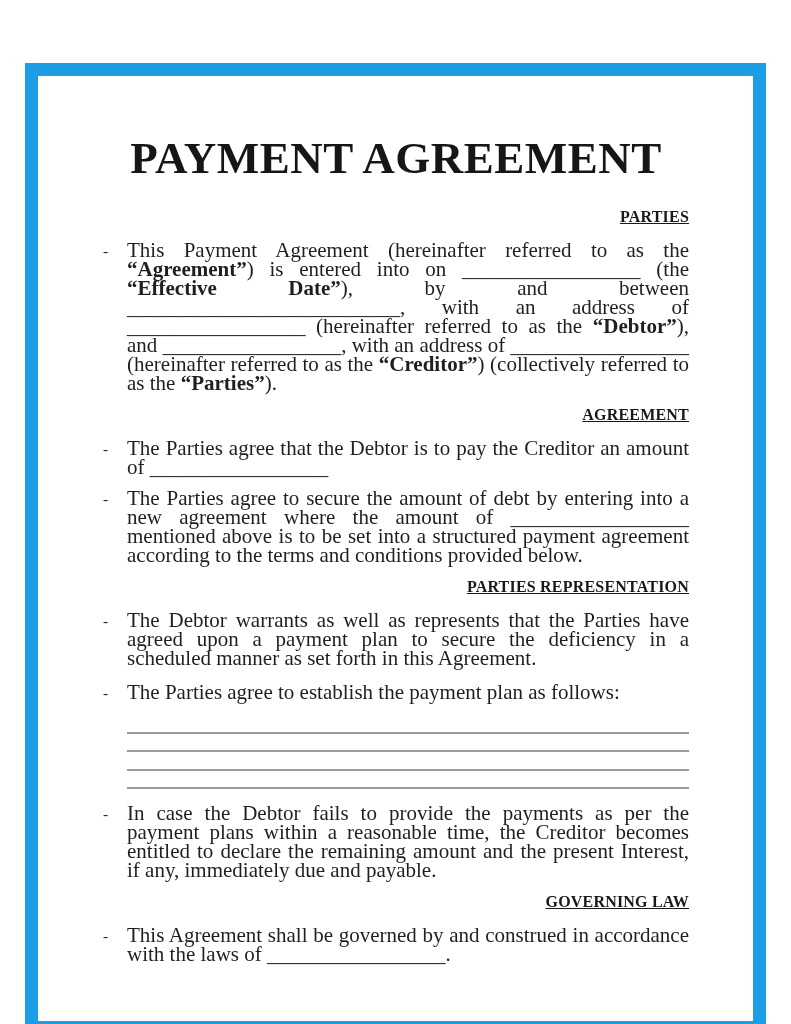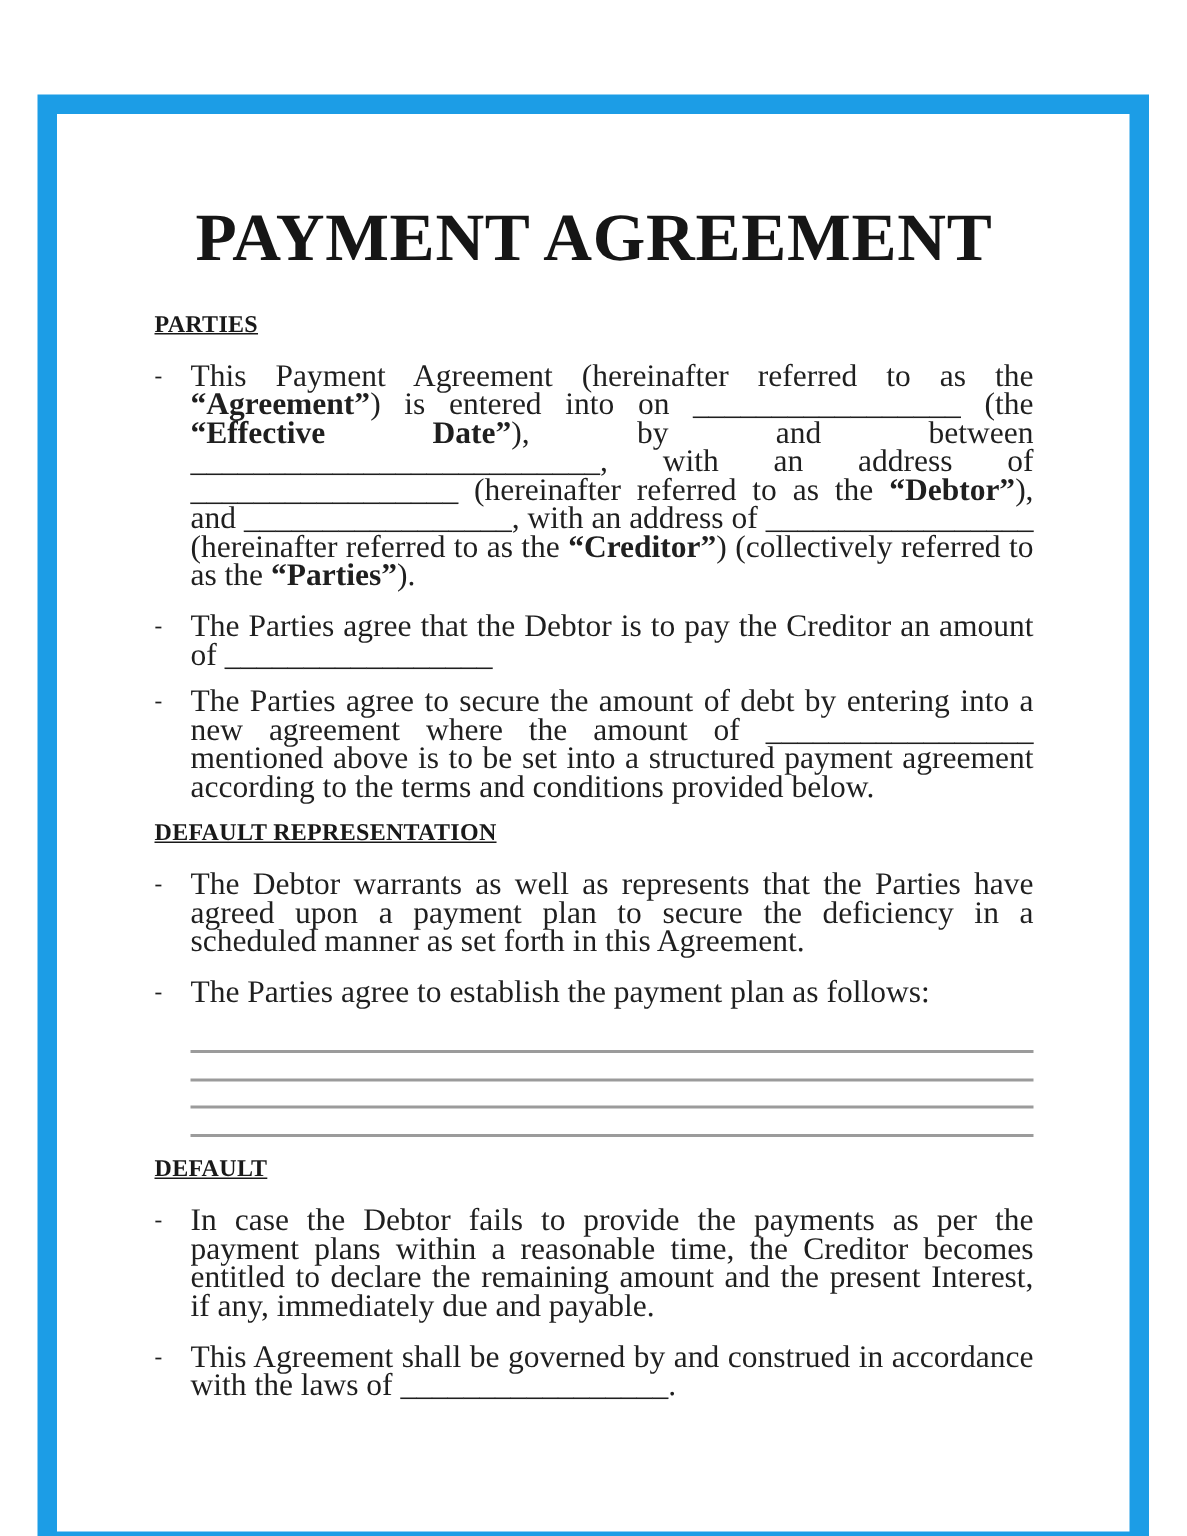--- a/index.html
+++ b/index.html
@@ -45,20 +45,21 @@
   }
   .section { margin: 0; }
   .sec-h {
     margin: 12px 0 0 0;
     font-size: 16px;
     line-height: 1.2;
     font-weight: bold;
     text-decoration: underline;
     letter-spacing: 0.2px;
     color: #191919;
+    text-align: right;
   }
   .section:first-child .sec-h { margin-top: 24px; }
   .item {
     display: flex;
     align-items: flex-start;
     margin-top: 15px;
   }
   .item + .item { margin-top: 12px; }
   .dash {
     flex: 0 0 24px;
@@ -92,56 +93,57 @@
       <h1 class="title">PAYMENT AGREEMENT</h1>
       <div id="sections">
           <section class="section">
             <h2 class="sec-h">PARTIES</h2>
             <div class="item">
               <span class="dash">-</span>
               <p class="txt"><span>This Payment Agreement (hereinafter referred to as the </span><span class="b">“Agreement”</span><span>) is entered into on </span><span class="blank">_________________</span><span> (the </span><span class="b">“Effective Date”</span><span>), by and between </span><span class="blank">__________________________</span><span>, with an address of </span><span class="blank">_________________</span><span> (hereinafter referred to as the </span><span class="b">“Debtor”</span><span>), and </span><span class="blank">_________________</span><span>, with an address of </span><span class="blank">_________________</span><span> (hereinafter referred to as the </span><span class="b">“Creditor”</span><span>) (collectively referred to as the </span><span class="b">“Parties”</span><span>).</span></p>
             </div>
           </section>
           <section class="section">
+            <h2 class="sec-h">AGREEMENT</h2>
             <div class="item">
               <span class="dash">-</span>
               <p class="txt"><span>The Parties agree that the Debtor is to pay the Creditor an amount of </span><span class="blank">_________________</span></p>
             </div>
             <div class="item">
               <span class="dash">-</span>
               <p class="txt"><span>The Parties agree to secure the amount of debt by entering into a new agreement where the amount of </span><span class="blank">_________________</span><span> mentioned above is to be set into a structured payment agreement according to the terms and conditions provided below.</span></p>
             </div>
           </section>
           <section class="section">
-            <h2 class="sec-h">DEFAULT REPRESENTATION</h2>
+            <h2 class="sec-h">PARTIES REPRESENTATION</h2>
             <div class="item">
               <span class="dash">-</span>
               <p class="txt"><span>The Debtor warrants as well as represents that the Parties have agreed upon a payment plan to secure the deficiency in a scheduled manner as set forth in this Agreement.</span></p>
             </div>
           </section>
           <section class="section">
             <div class="item">
               <span class="dash">-</span>
               <p class="txt"><span>The Parties agree to establish the payment plan as follows:</span></p>
             </div>
             <div class="ruled">
               <div class="rline" style="border-bottom-color: rgb(155, 155, 155);"></div>
               <div class="rline" style="border-bottom-color: rgb(155, 155, 155);"></div>
               <div class="rline" style="border-bottom-color: rgb(155, 155, 155);"></div>
               <div class="rline" style="border-bottom-color: rgb(155, 155, 155);"></div>
             </div>
           </section>
           <section class="section">
-            <h2 class="sec-h">DEFAULT</h2>
             <div class="item">
               <span class="dash">-</span>
               <p class="txt"><span>In case the Debtor fails to provide the payments as per the payment plans within a reasonable time, the Creditor becomes entitled to declare the remaining amount and the present Interest, if any, immediately due and payable.</span></p>
             </div>
           </section>
           <section class="section">
+            <h2 class="sec-h">GOVERNING LAW</h2>
             <div class="item">
               <span class="dash">-</span>
               <p class="txt"><span>This Agreement shall be governed by and construed in accordance with the laws of </span><span class="blank">_________________</span><span>.</span></p>
             </div>
           </section>
         </div>
     </div>
   </div>
 </div>
 

